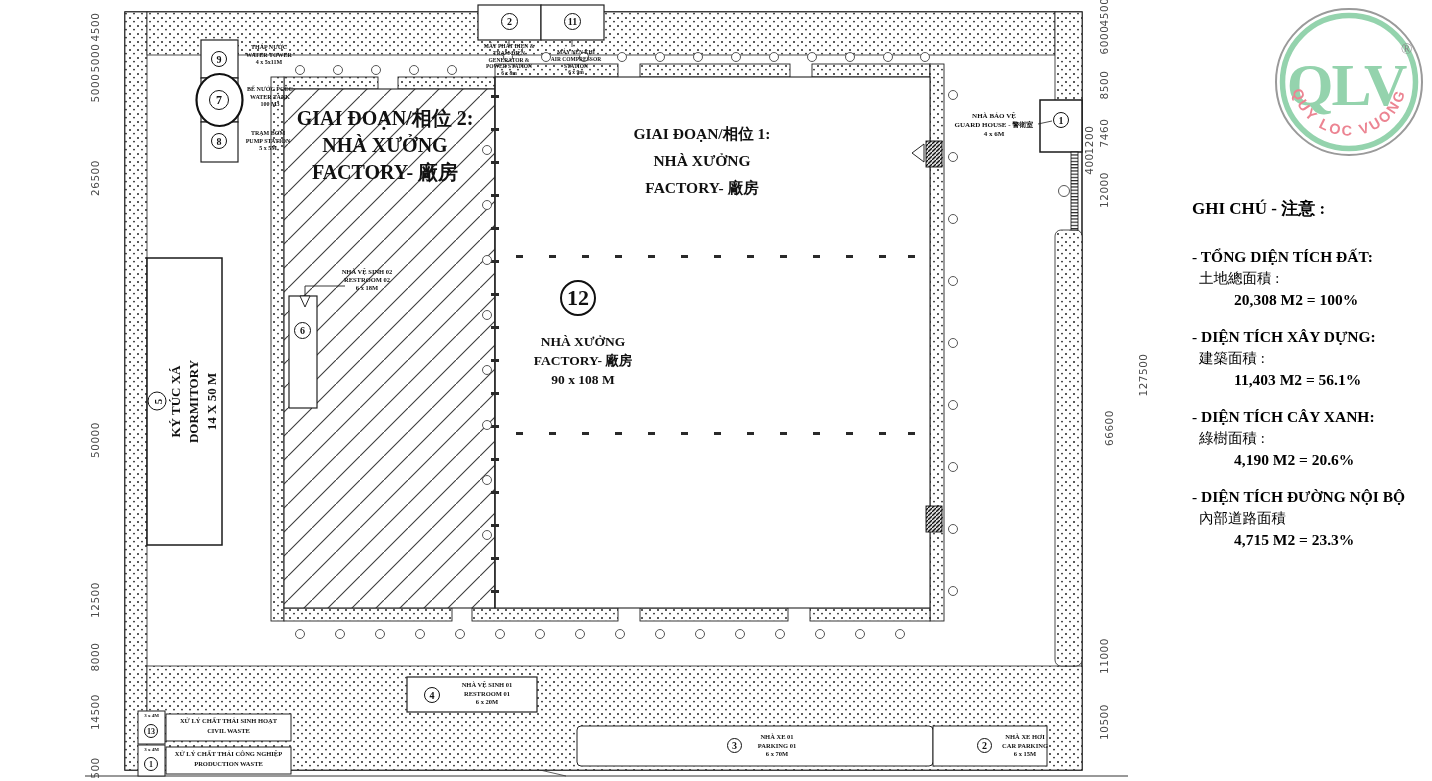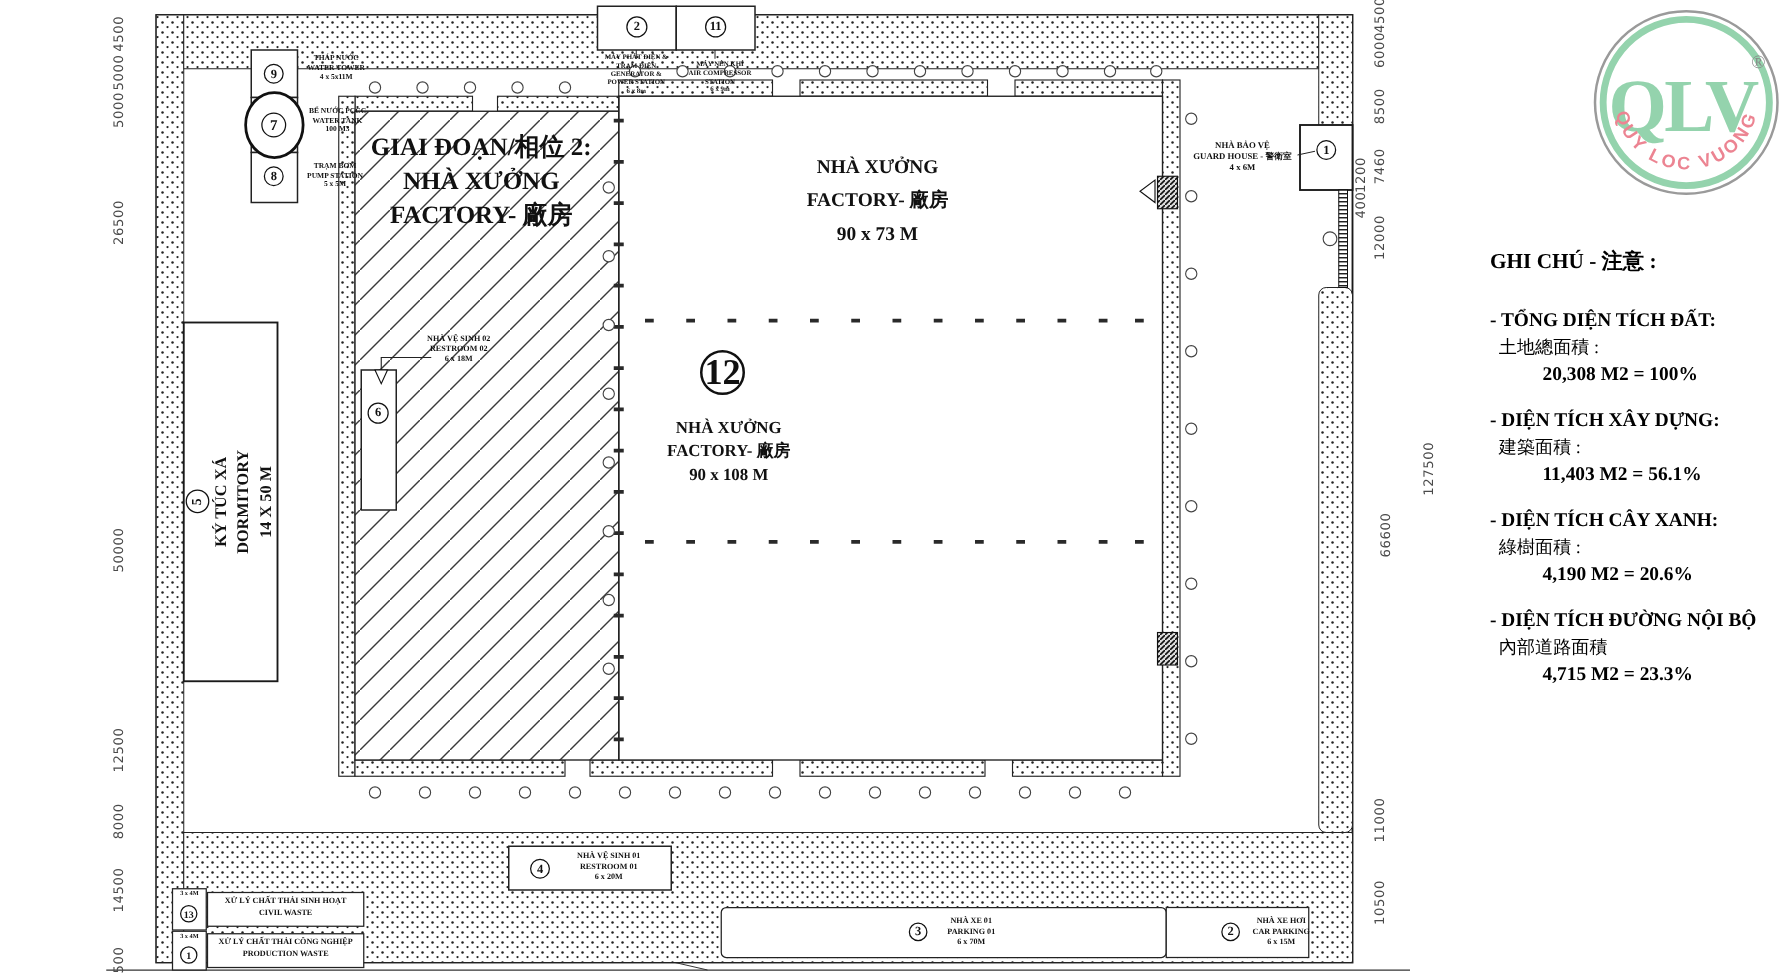--- a/index.html
+++ b/index.html
@@ -223,26 +223,26 @@
     </g>
   </svg>
 
   <div class="lbl" style="left:290px;top:105px;width:190px;font-size:20px;line-height:27px">
     <div>GIAI ĐOẠN/相位 2:</div>
     <div>NHÀ XƯỞNG</div>
     <div>FACTORY- 廠房</div>
   </div>
 
   <div class="lbl" style="left:607px;top:120px;width:190px;font-size:15.5px;line-height:27px">
+    <div>GIAI ĐOẠN/相位 1:</div>
     <div>NHÀ XƯỞNG</div>
     <div>FACTORY- 廠房</div>
-    <div>90 x 73 M</div>
-  </div>
-
-  <div class="circ" style="left:560px;top:280px;width:36px;height:36px;font-size:29px;border-width:2px">12</div>
+  </div>
+
+  <div class="circ" style="left:560px;top:280px;width:36px;height:36px;font-size:22px;border-width:2px">12</div>
   <div class="lbl" style="left:523px;top:332px;width:120px;font-size:13.5px;line-height:19px">
     <div>NHÀ XƯỞNG</div>
     <div>FACTORY- 廠房</div>
     <div>90 x 108 M</div>
   </div>
 
   <div class="lbl" style="left:40px;top:364px;width:290px;height:75px;font-size:13px;line-height:18px;transform:rotate(-90deg)">
     <div style="font-size:13px">
       <span class="circx" style="display:inline-flex;width:17px;height:17px;border:1.3px solid #111;border-radius:50%;align-items:center;justify-content:center;font-size:11px">5</span>
     </div>

